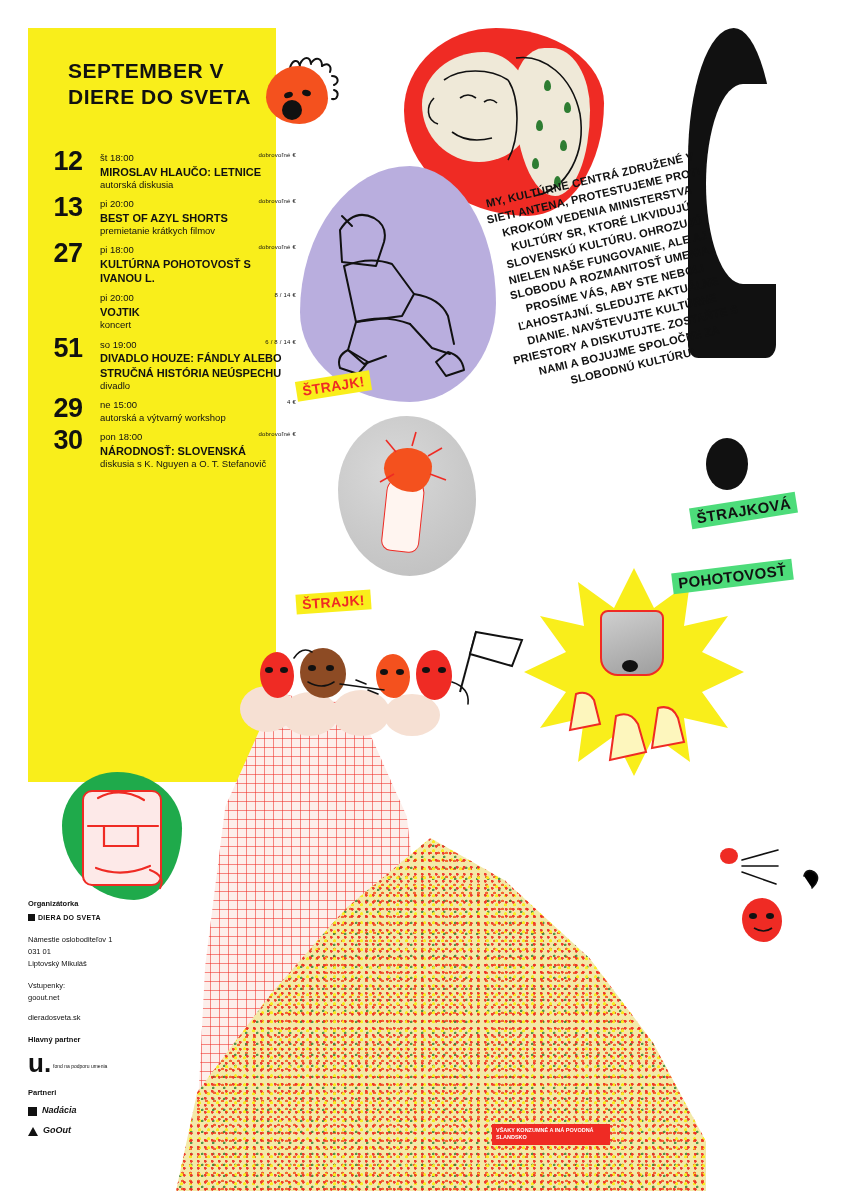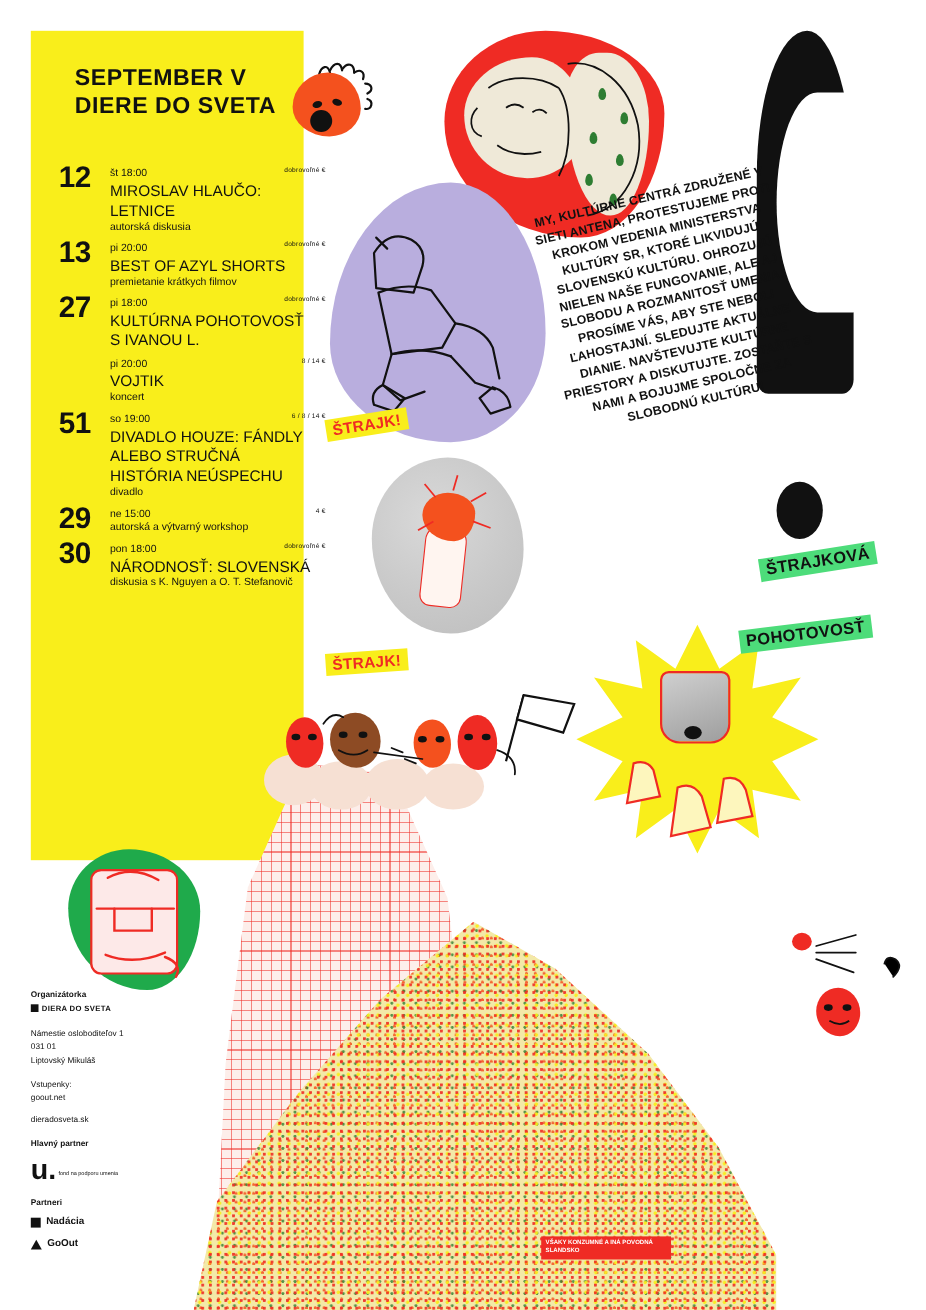--- a/index.html
+++ b/index.html
@@ -24,38 +24,38 @@
     text-transform:uppercase;
   }
   .listing{position:absolute;left:46px;top:152px;width:238px;}
   .row{position:relative;margin-bottom:7px;}
   .row .daynum{
     position:absolute;left:0;top:-6px;width:44px;text-align:center;
     font-size:27px;font-weight:bold;letter-spacing:-.5px;
   }
   .row .body{margin-left:54px;position:relative;}
   .row .time{font-size:9.5px;font-weight:normal;line-height:1.35;}
-  .row .ttl{font-size:14px;font-weight:normal;line-height:1.28;text-transform:uppercase;}
+  .row .ttl{font-size:11px;font-weight:bold;line-height:1.28;text-transform:uppercase;}
   .row .sub{font-size:9.5px;line-height:1.3;}
   .row .price{
     position:absolute;right:-12px;top:0;font-size:6px;letter-spacing:.2px;
   }
 
   
   .footer{position:absolute;left:28px;top:898px;width:180px;font-size:7.5px;line-height:1.55;}
   .footer .lbl{font-weight:bold;}
   .footer .blk{margin-top:11px;}
   .org-logo{
     display:inline-block;font-size:7px;font-weight:bold;letter-spacing:.3px;
     margin-top:3px;
   }
   .org-logo .sq{display:inline-block;width:7px;height:7px;background:#111;margin-right:3px;vertical-align:-1px;}
   .ulogo{font-size:26px;font-weight:bold;line-height:1;margin-top:4px;}
   .ulogo small{font-size:5px;font-weight:normal;display:inline-block;line-height:1.15;vertical-align:4px;margin-left:2px;}
-  .prow{display:flex;align-items:center;gap:5px;margin-top:6px;font-size:9px;font-weight:bold;}
+  .prow{display:flex;align-items:center;gap:5px;margin-top:6px;font-size:9px;font-weight:bold;font-style:italic;}
   .prow .mark{width:9px;height:9px;background:#111;}
   .prow .tri{width:0;height:0;border-left:5px solid transparent;border-right:5px solid transparent;border-bottom:9px solid #111;}
 
   
   .art{position:absolute;}
 
   
   .head1{left:258px;top:52px;width:86px;height:84px;}
   .blob-orange{
     position:absolute;left:8px;top:14px;width:62px;height:58px;

